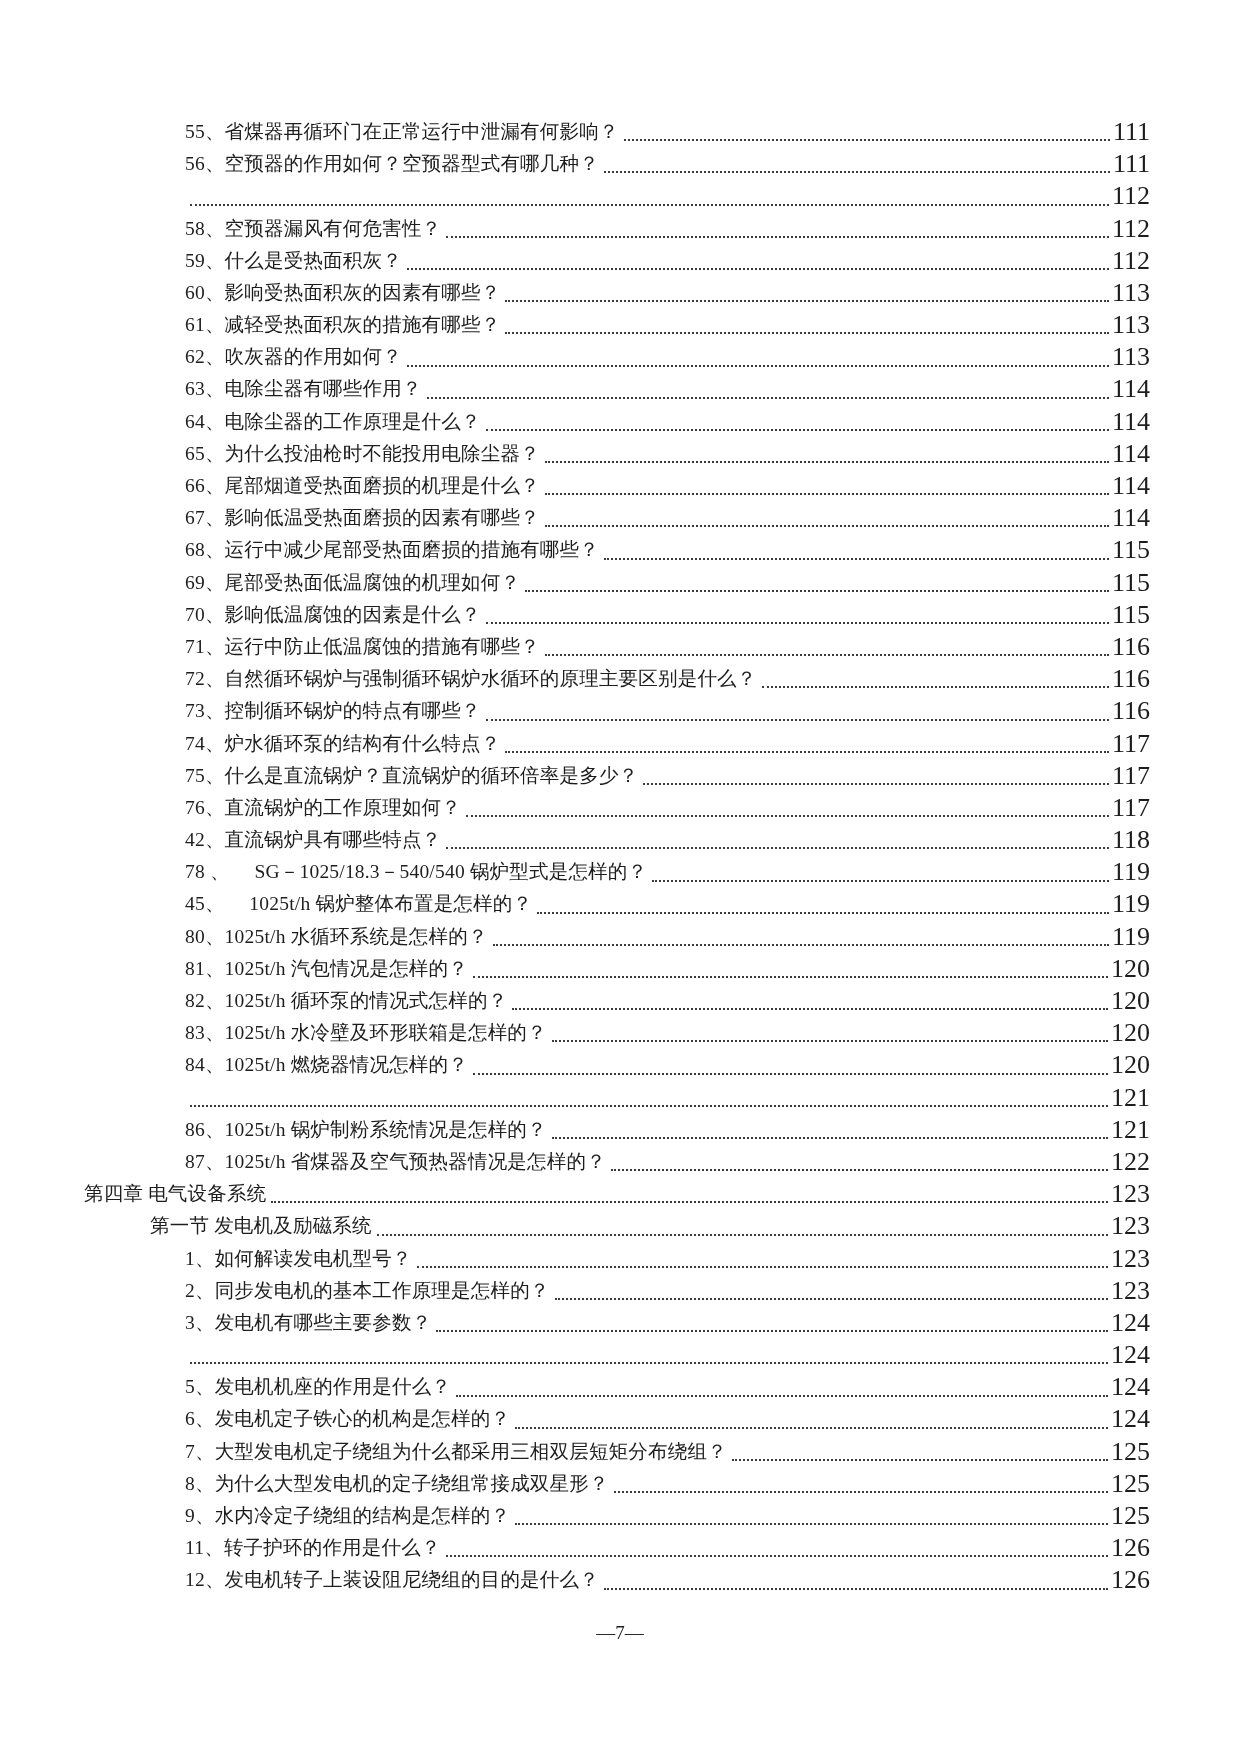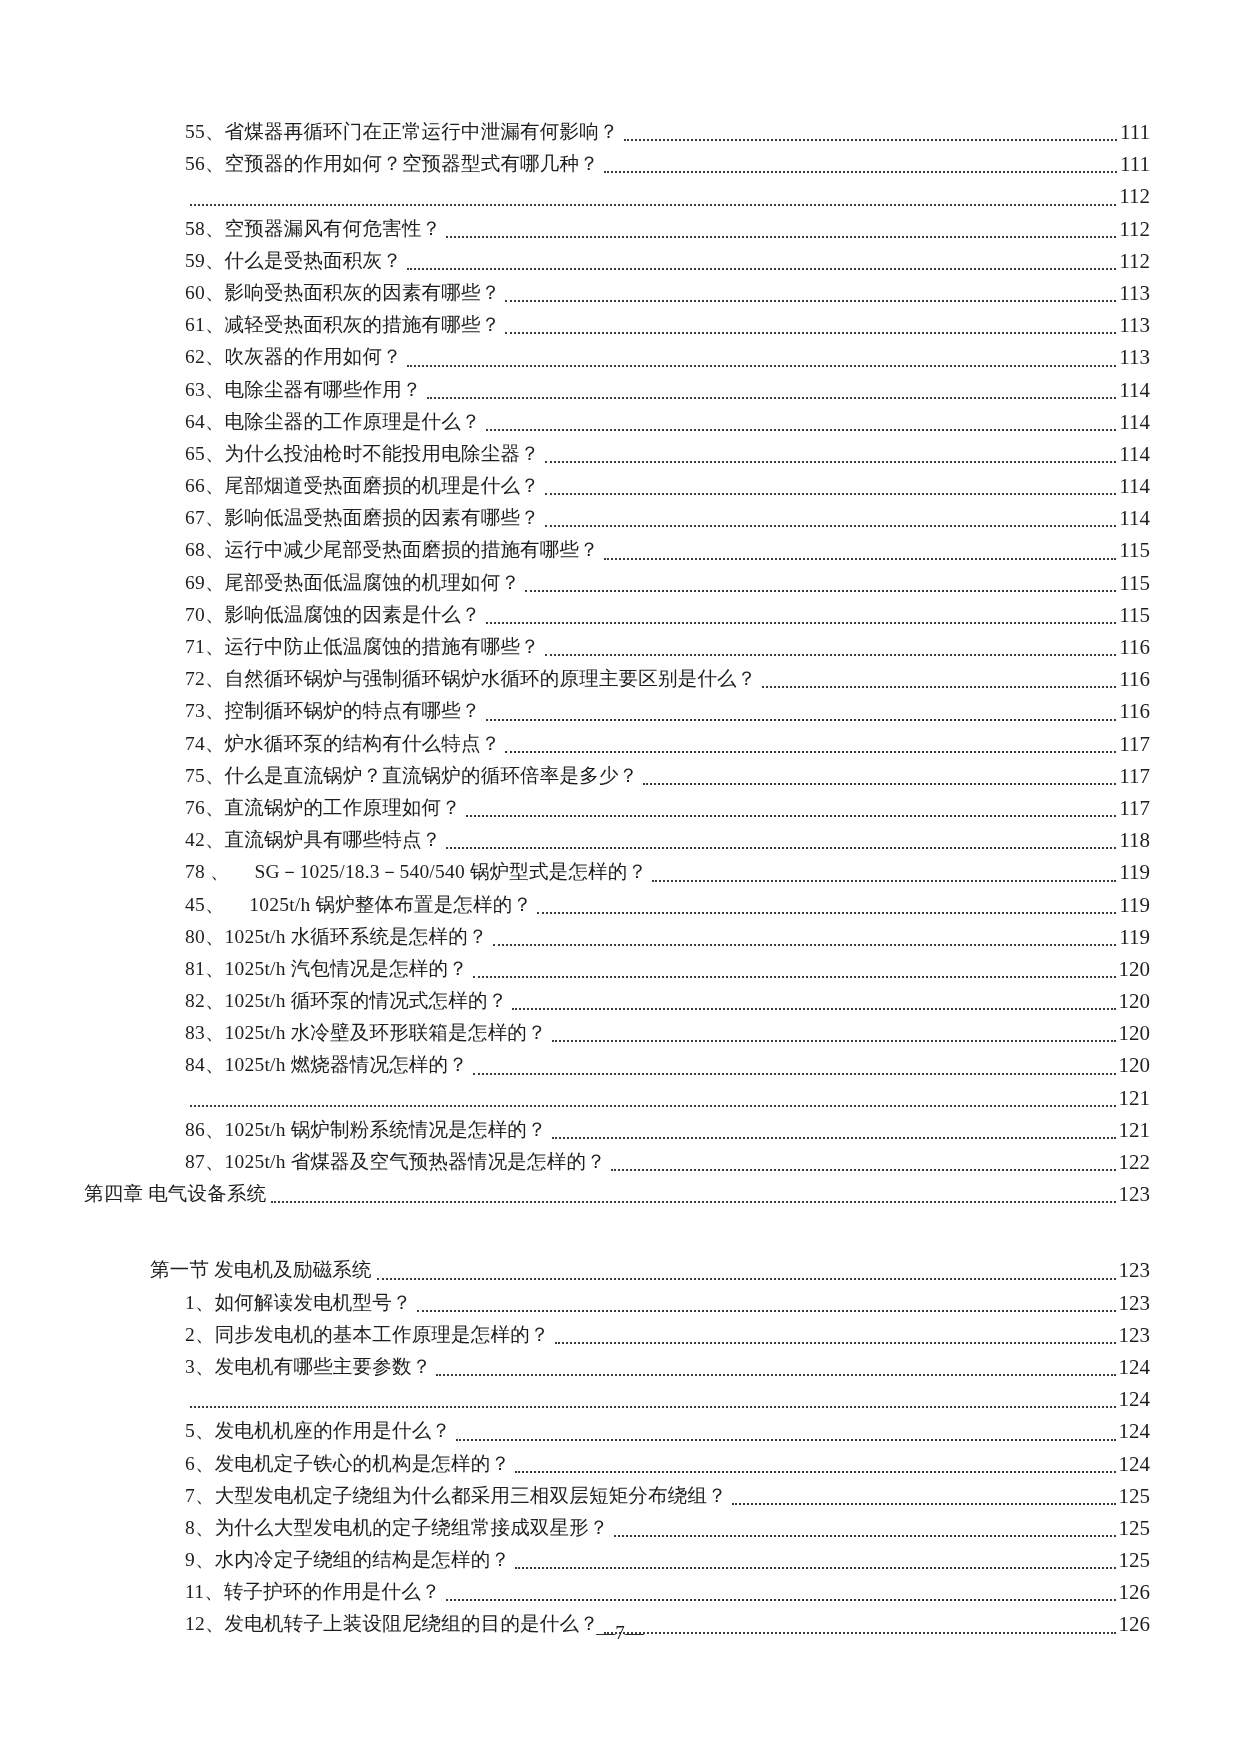--- a/index.html
+++ b/index.html
@@ -17,44 +17,44 @@
     overflow: hidden;
   }
   .toc {
     position: absolute;
     top: 116px;
     left: 0;
     right: 0;
   }
   .row {
     display: flex;
-    align-items: center;
+    align-items: flex-end;
     height: 32.2px;
     padding-right: 90px;
     font-size: 19.5px;
     line-height: 32.2px;
   }
   .row.item    { padding-left: 185px; }
   .row.chapter { padding-left: 84px; }
-  .row.section { padding-left: 150px; margin-top: 44px; }
+  .row.section { padding-left: 150px; }
   .title {
     white-space: pre;
     letter-spacing: 0.2px;
   }
   .dots {
     flex: 1;
     min-width: 12px;
     margin: 0 3px 0 5px;
     align-self: flex-end;
     border-bottom: 2.2px dotted #3b3b3b;
     transform: translateY(-7px);
   }
   .pg {
     flex: none;
-    font-size: 21px;
+    font-size: 26px;
   }
   .footer {
     position: absolute;
     top: 1622px;
     left: 0;
     width: 100%;
     text-align: center;
     font-size: 19px;
   }
 </style>

